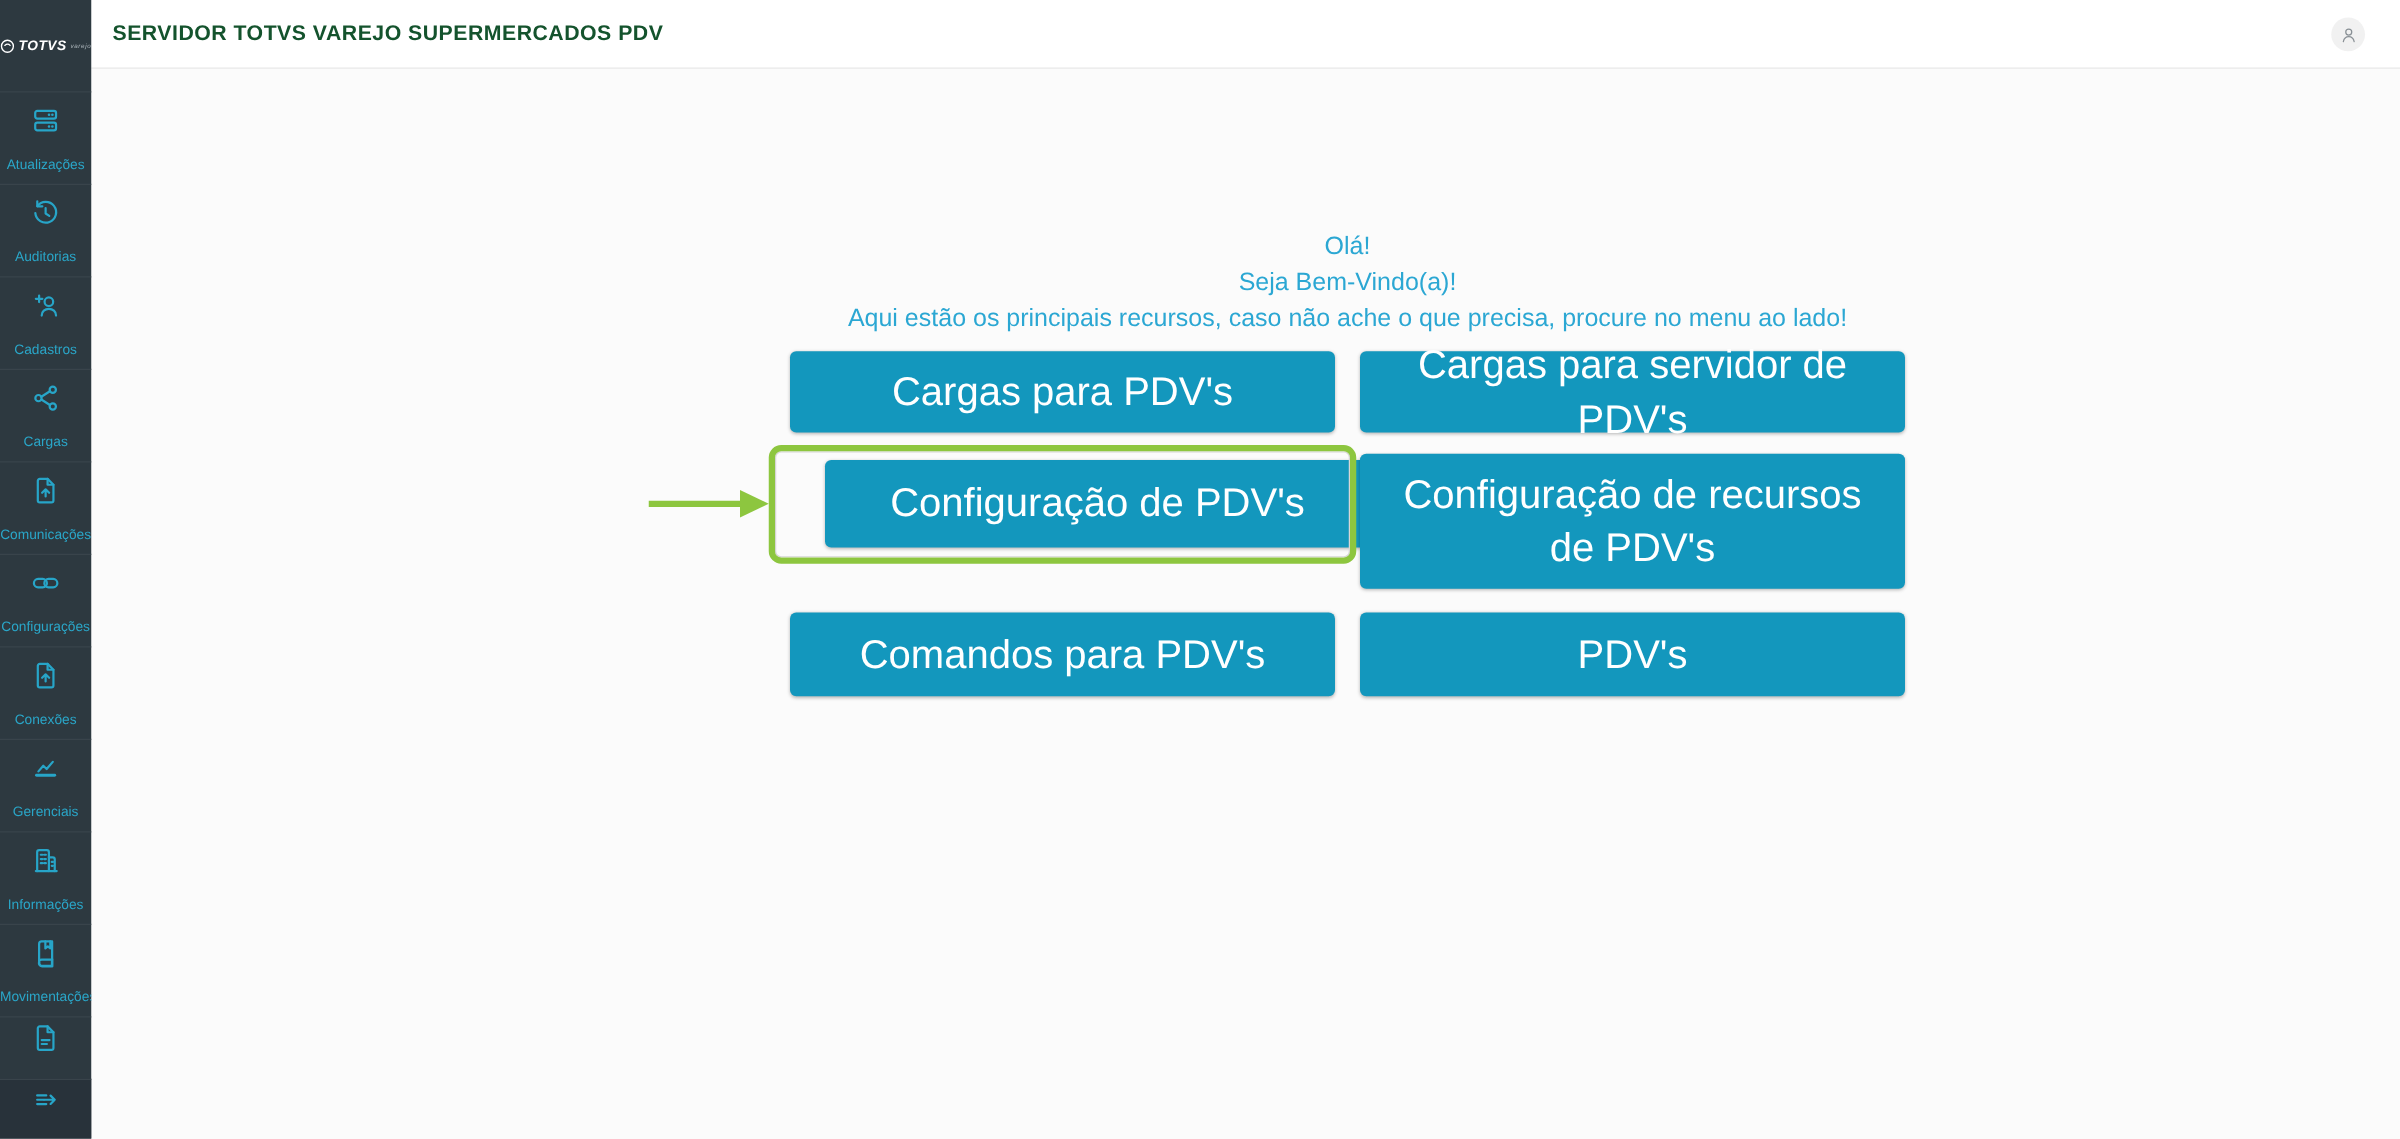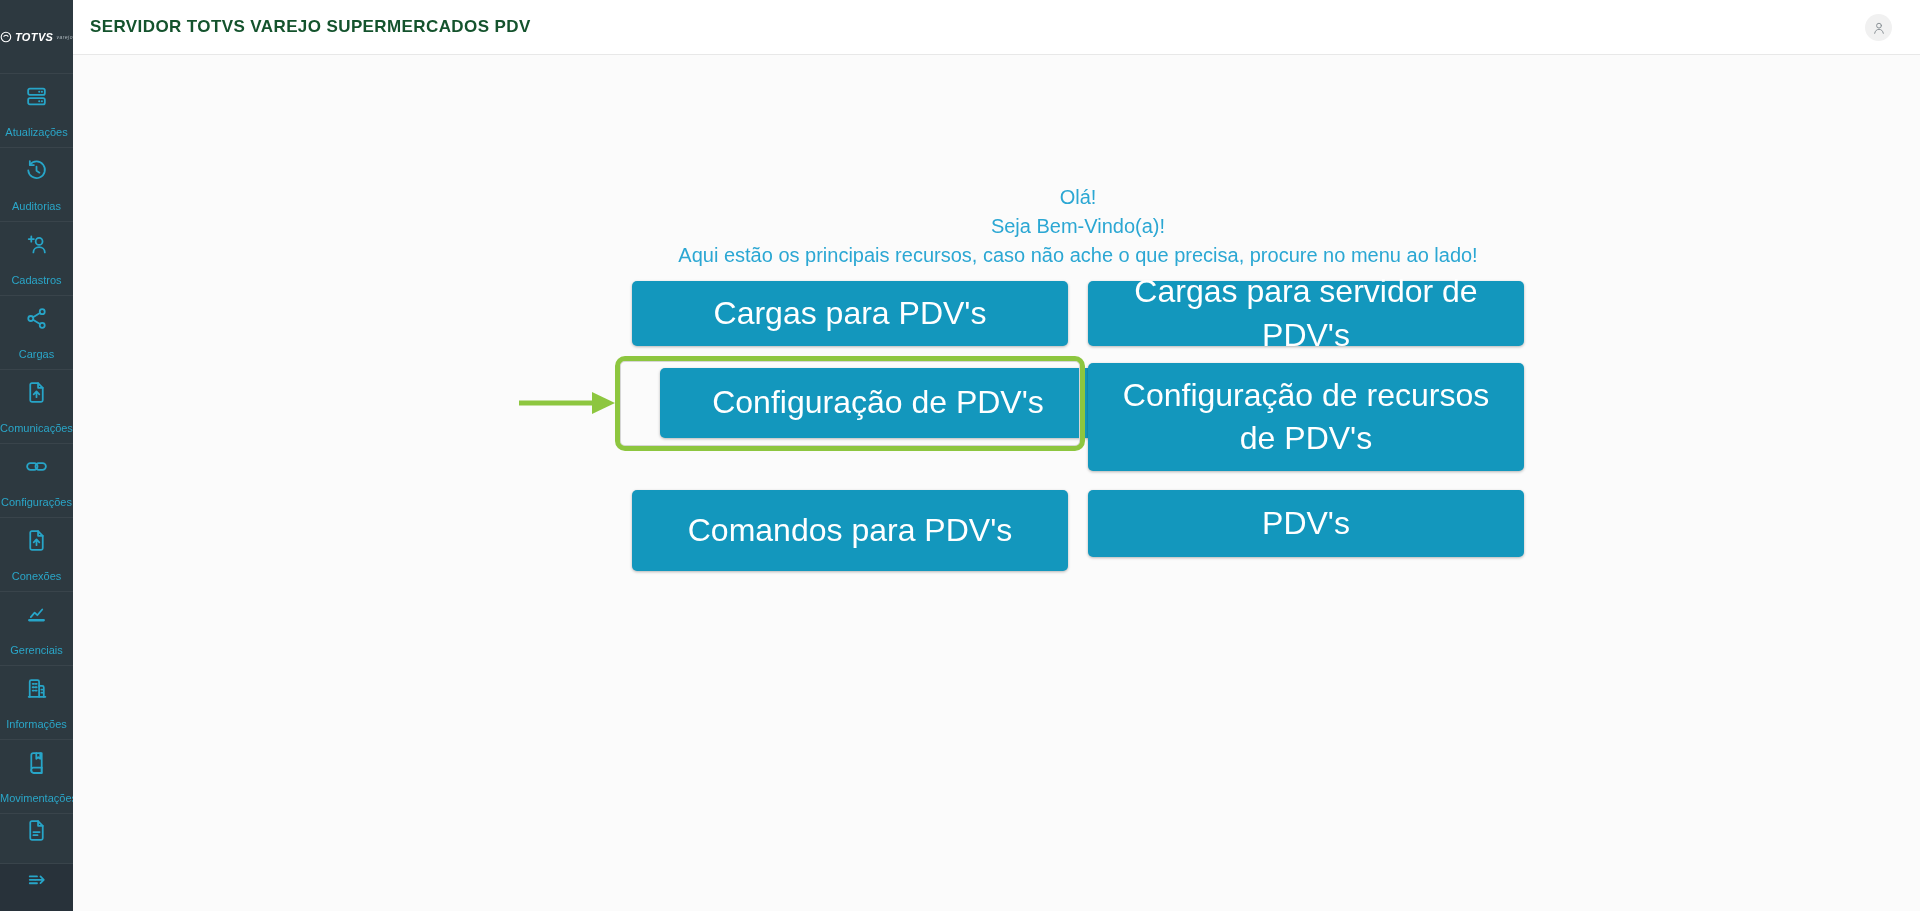--- a/index.html
+++ b/index.html
@@ -35,21 +35,21 @@
 
   
   .pv-btn { position:absolute; background:#1397bd; color:#ffffff; font-size:32px; border:none;
             border-radius:5px; display:flex; align-items:center; justify-content:center; text-align:center;
             box-shadow:0 1px 3px rgba(0,0,0,.28); cursor:pointer; line-height:1.35; padding:0 24px;
             font-family:"Liberation Sans", sans-serif; }
   #btn-0 { left:632px;  top:281px; width:436px; height:65px; }
   #btn-1 { left:1088px; top:281px; width:436px; height:65px; }
   #btn-2 { left:632px;  top:368px; width:436px; height:70px;margin-left:28px; }
   #btn-3 { left:1088px; top:363px; width:436px; height:108px; }
-  #btn-4 { left:632px;  top:490px; width:436px; height:81px; }
+  #btn-4 { left:632px;  top:490px; width:436px; height:67px; }
   #btn-5 { left:1088px; top:490px; width:436px; height:67px; }
 
   
   #highlight-box { position:absolute; left:615px; top:356px; width:470px; height:95px;
                    border:5px solid #8dc63f; border-radius:10px;
                    box-shadow:inset 0 0 0 1px #d6d6d6; pointer-events:none; z-index:4; }
   #highlight-arrow { position:absolute; left:516px; top:388px; width:102px; height:30px; pointer-events:none; }
 </style>
 </head>
 <body>

